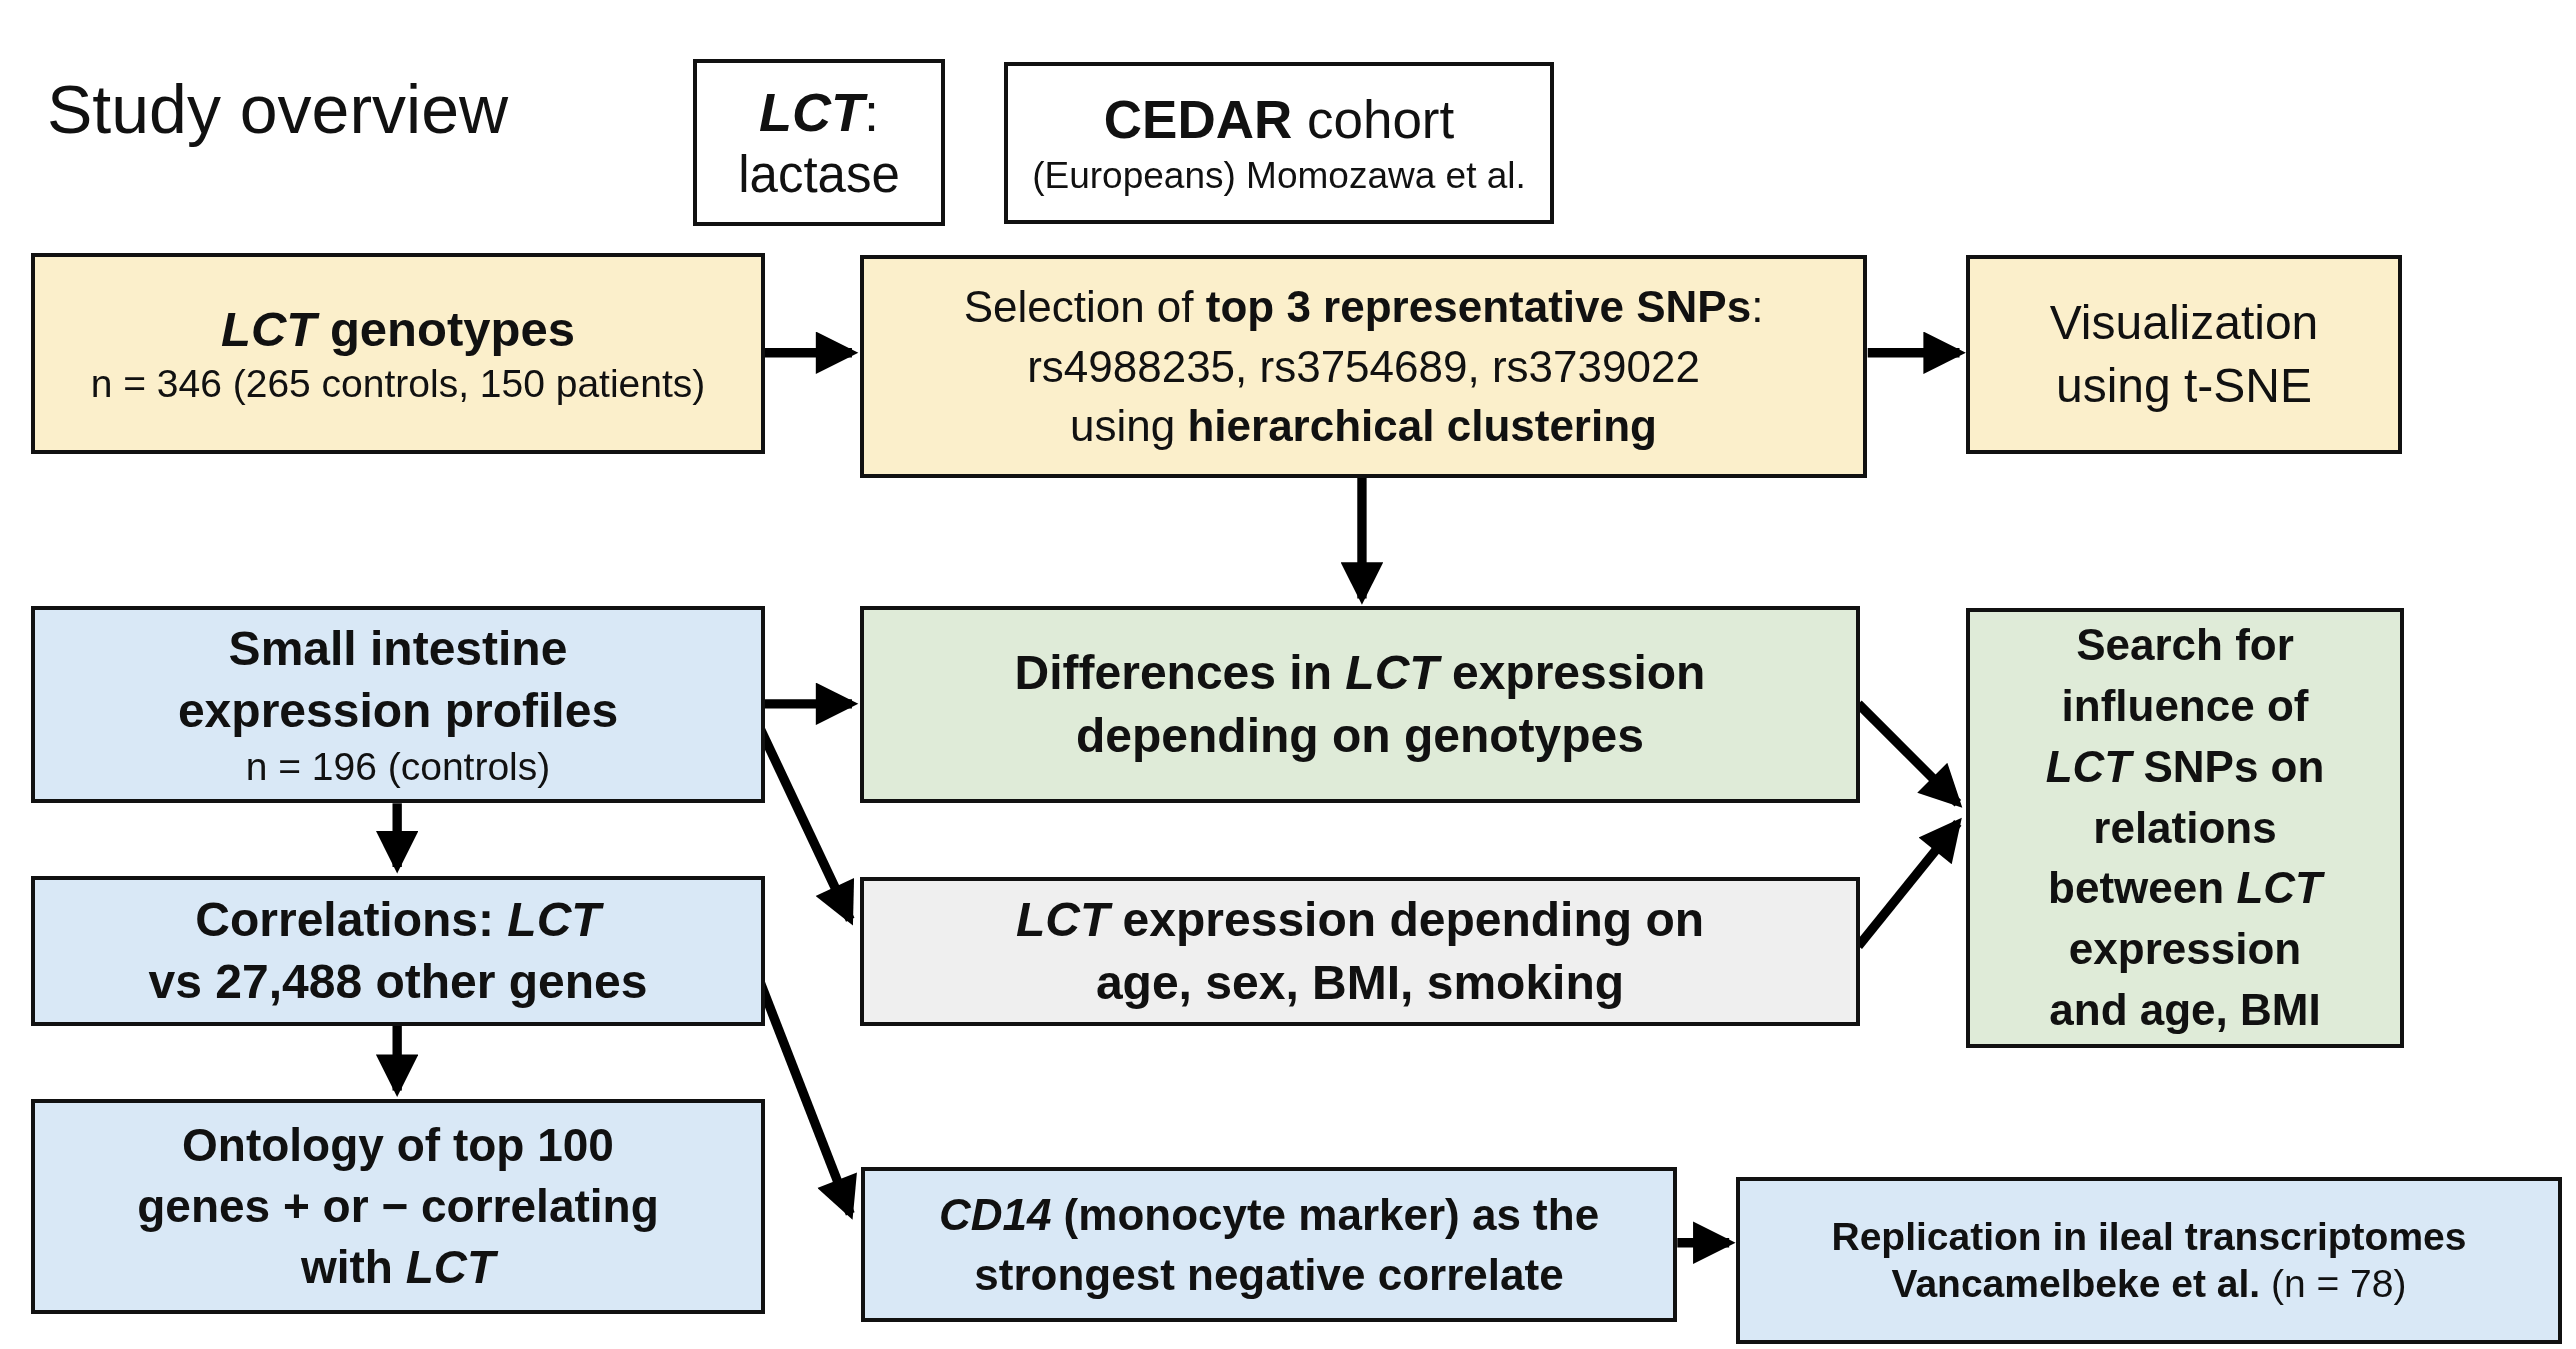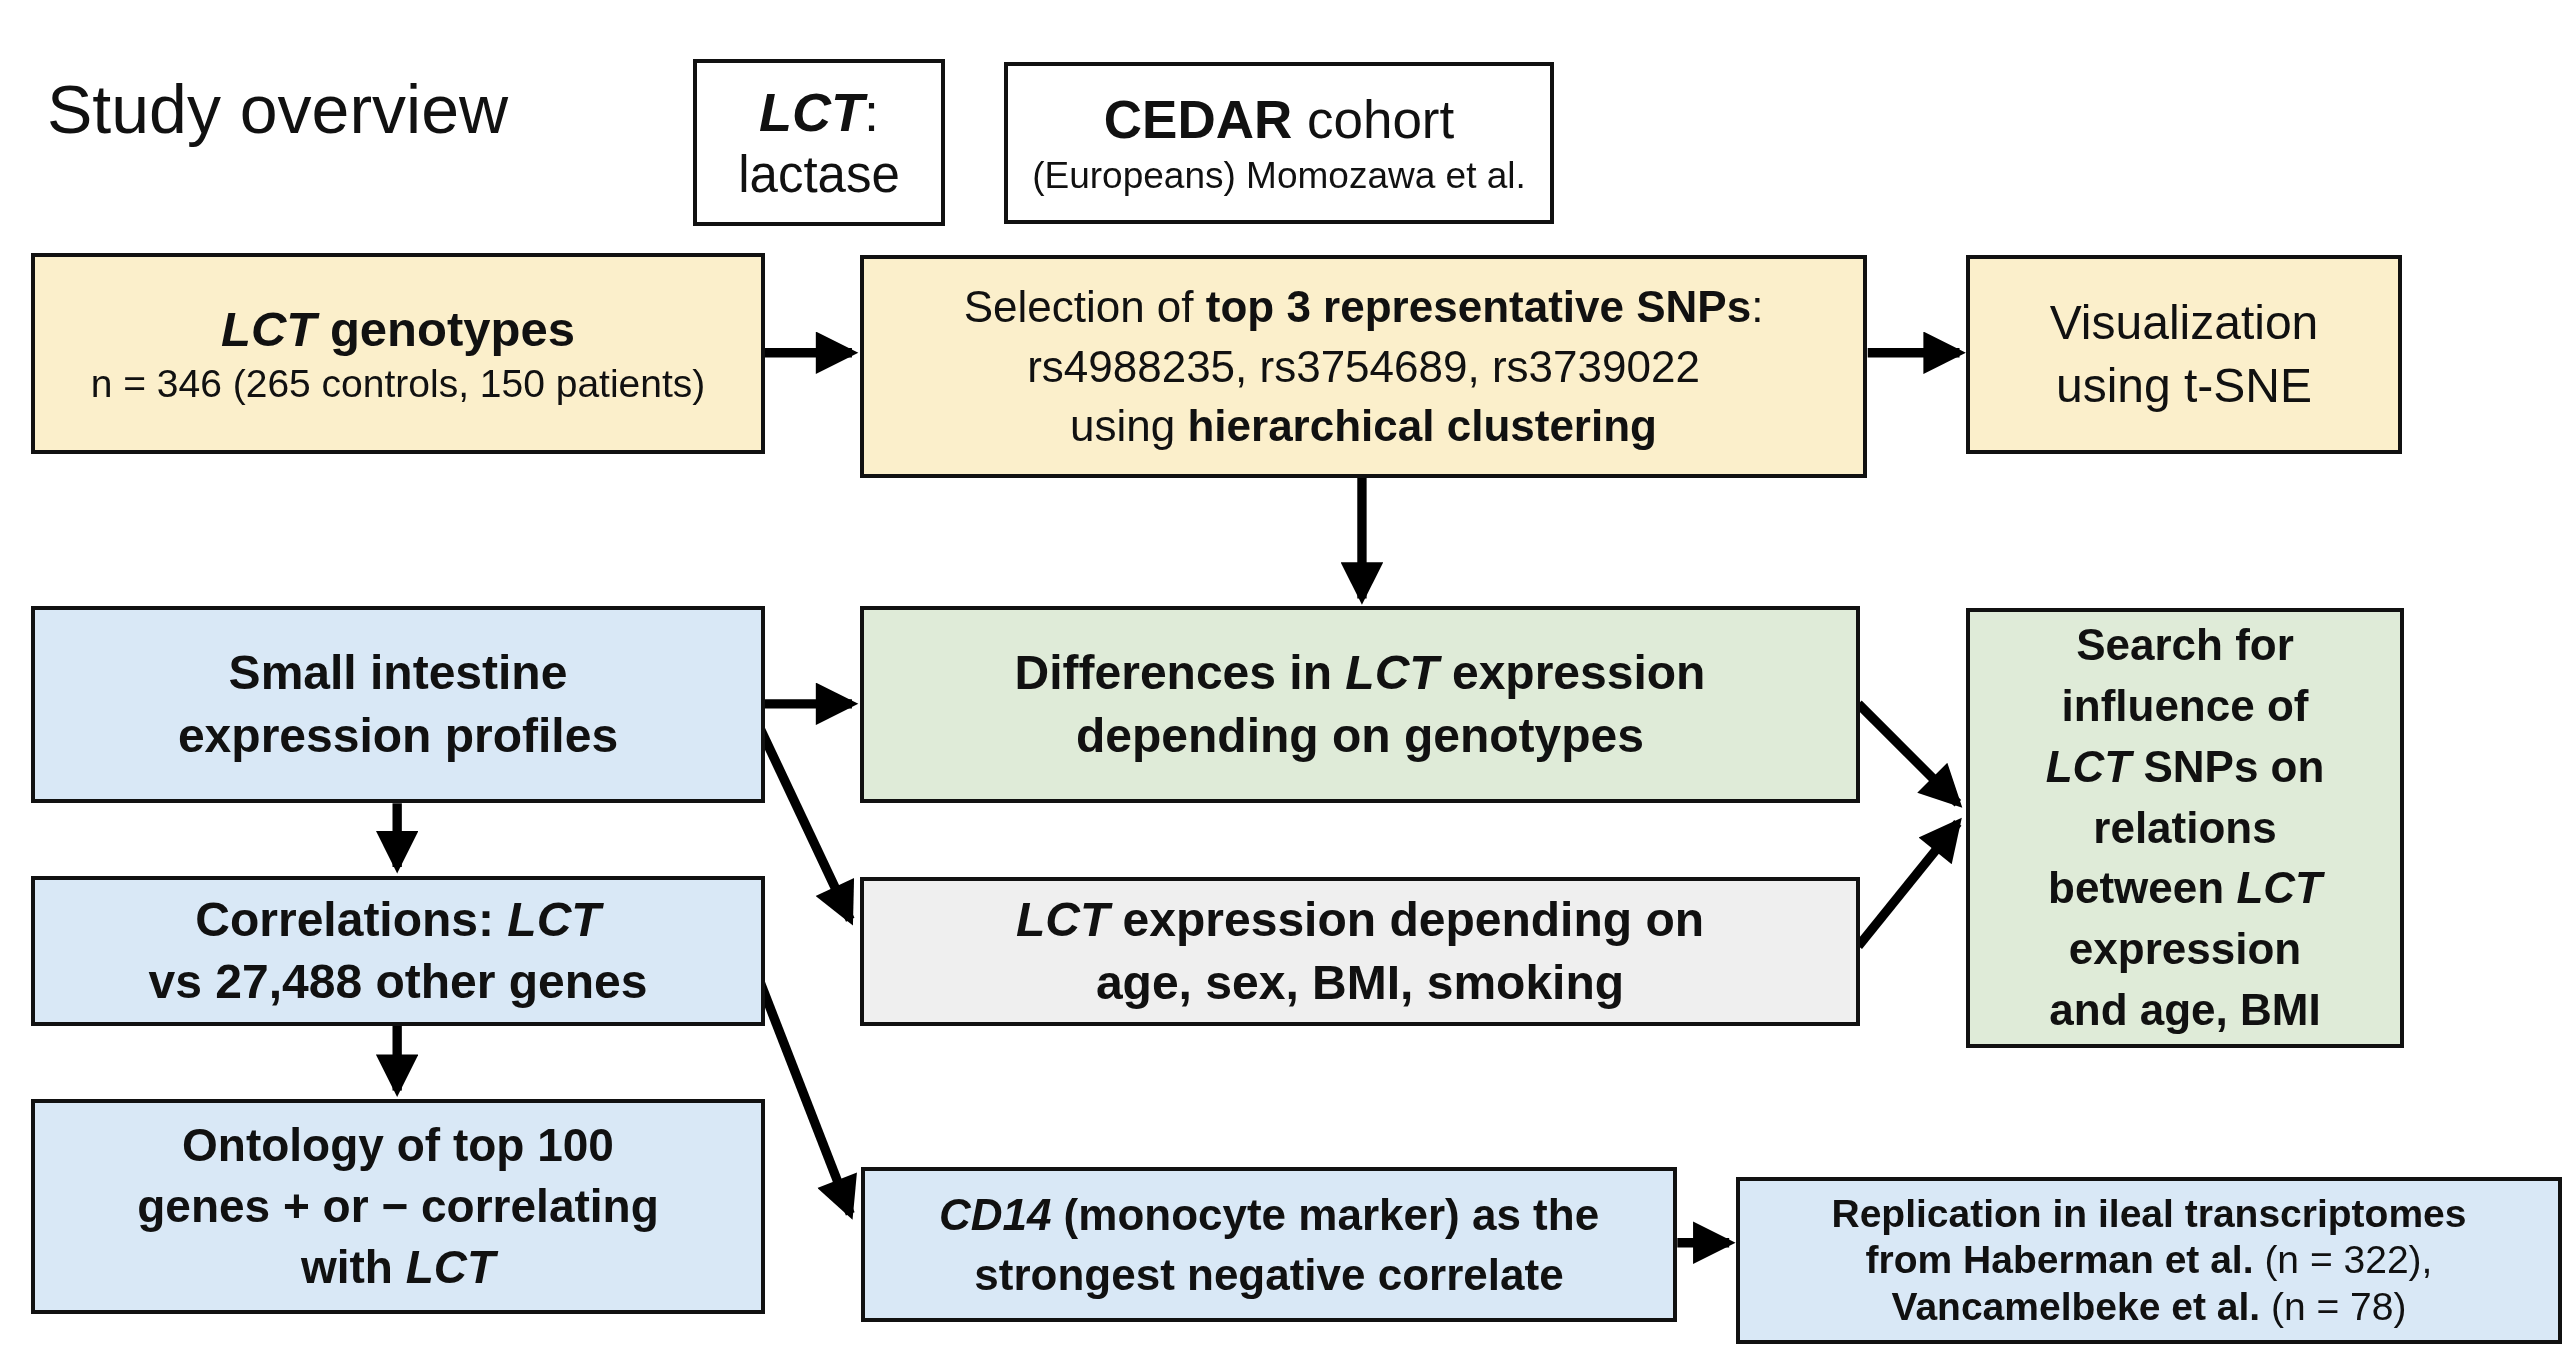--- a/index.html
+++ b/index.html
@@ -86,20 +86,21 @@
   </div>
 
   <div class="box yellow fs56 r" style="left:1966px;top:255px;width:436px;height:199px;">
     <span class="ln">Visualization</span>
     <span class="ln">using t-SNE</span>
   </div>
 
   <div class="box blue" style="left:31px;top:606px;width:734px;height:197px;">
     <span class="ln fs56 b">Small intestine</span>
     <span class="ln fs56 b">expression profiles</span>
+    <span class="ln fs46 r">n = 196 (controls)</span>
   </div>
 
   <div class="box green fs56 b" style="left:860px;top:606px;width:1000px;height:197px;">
     <span class="ln"><span>Differences in </span><span class="i">LCT</span><span> expression</span></span>
     <span class="ln">depending on genotypes</span>
   </div>
 
   <div class="box green fs52t b" style="left:1966px;top:608px;width:438px;height:440px;">
     <span class="ln">Search for</span>
     <span class="ln">influence of</span>
@@ -126,18 +127,17 @@
     <span class="ln"><span>with </span><span class="i">LCT</span></span>
   </div>
 
   <div class="box blue fs52 b" style="left:861px;top:1167px;width:816px;height:155px;">
     <span class="ln"><span class="i">CD14</span><span> (monocyte marker) as the</span></span>
     <span class="ln">strongest negative correlate</span>
   </div>
 
   <div class="box blue fs46" style="left:1736px;top:1177px;width:826px;height:167px;line-height:1.18;">
     <span class="ln b">Replication in ileal transcriptomes</span>
-    <span class="ln"><span class="b">from Haberman et al.</span><span class="r"> (n = 322),</span></span>
     <span class="ln"><span class="b">Vancamelbeke et al.</span><span class="r"> (n = 78)</span></span>
   </div>
 
 </div>
 
 
 </body></html>

